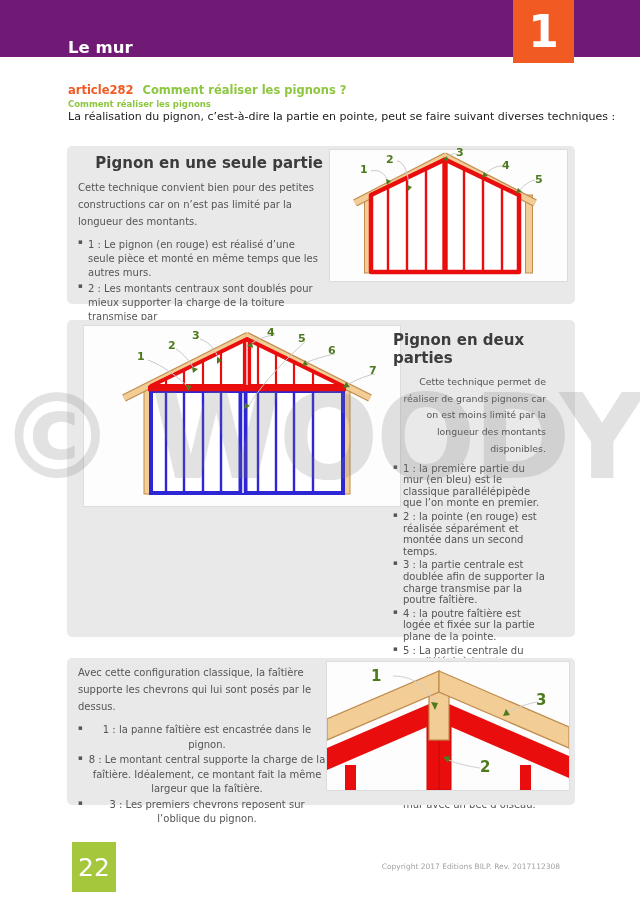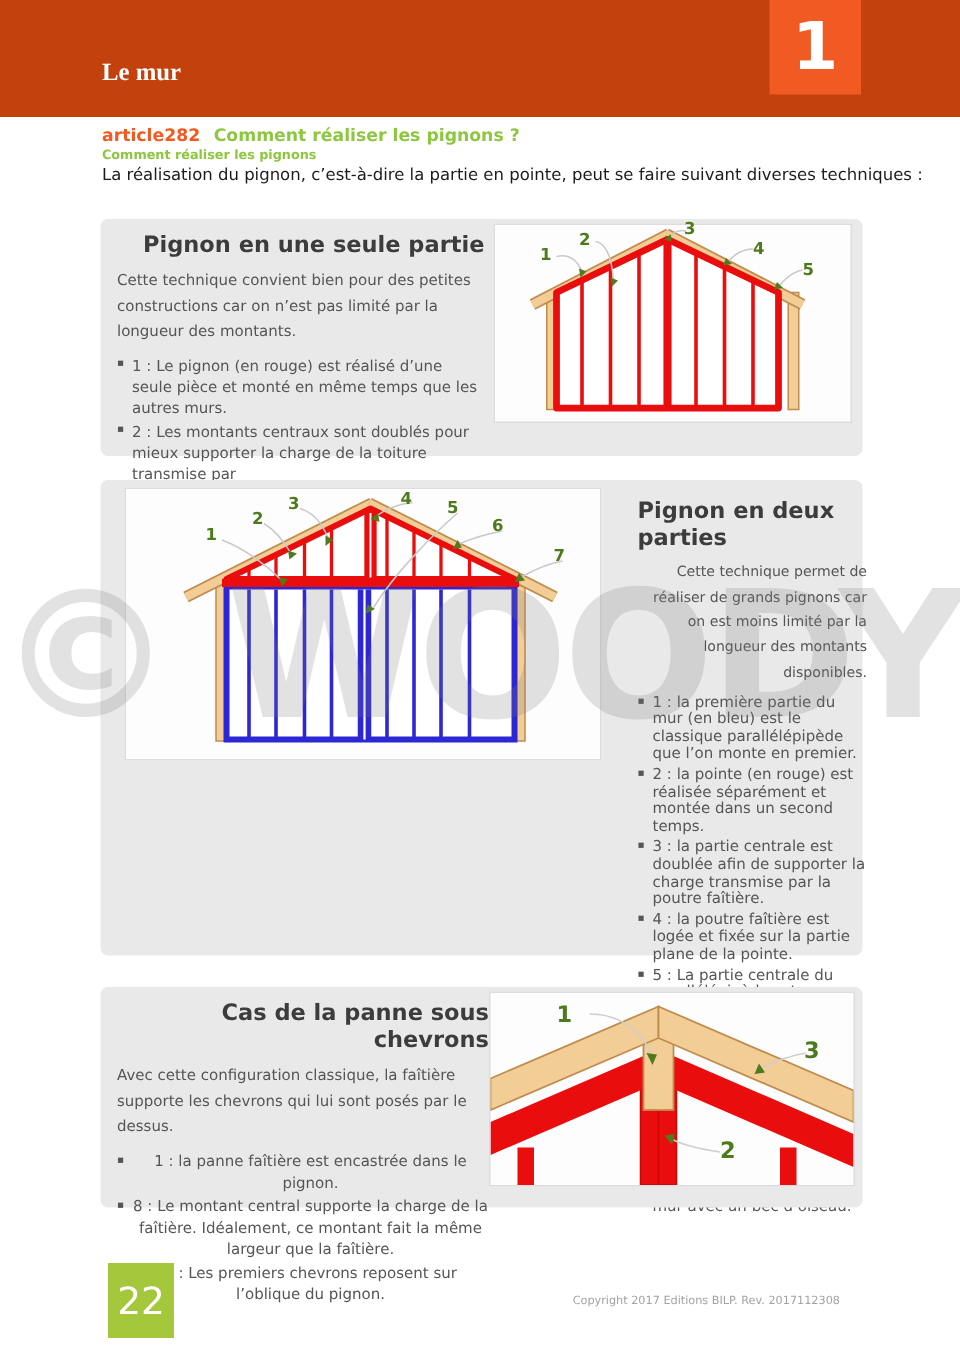--- a/index.html
+++ b/index.html
@@ -1,20 +1,20 @@
 <!DOCTYPE html>
 <html><head>
 <meta charset="utf-8">
 <style>
   html,body{margin:0;padding:0;background:#ffffff;}
   .page{position:relative;width:640px;height:898px;background:#ffffff;overflow:hidden;
         font-family:"DejaVu Sans","Liberation Sans",sans-serif;}
 
   
-  .header{position:absolute;left:0;top:0;width:640px;height:78px;background:#c2410c;font-family:Liberation Serif, serif;}
+  .header{position:absolute;left:0;top:0;width:640px;height:57px;background:#701a75;}
   .header-title{position:absolute;left:68px;top:38px;color:#ffffff;font-size:16.5px;font-weight:bold;}
   .badge{position:absolute;left:513px;top:0;width:61px;height:63px;background:#f15a22;
          display:flex;align-items:center;justify-content:center;color:#ffffff;
          font-size:44px;font-weight:bold;}
 
   
   .article-head{position:absolute;left:68px;top:83px;font-size:11.5px;font-weight:bold;white-space:nowrap;}
   .article-id{color:#f15a22;margin-right:9px;}
   .article-title{color:#8dc63f;}
   .article-sub{position:absolute;left:68px;top:99px;font-size:8.5px;font-weight:bold;color:#8dc63f;}
@@ -27,21 +27,21 @@
   #box3{top:658px;height:147px;}
 
   .panel{position:absolute;background:#fdfdfd;border:1px solid #dcdcdc;overflow:visible;}
   #panel1{left:262px;top:3px;width:237px;height:131px;}
   #panel2{left:16px;top:5px;width:316px;height:180px;}
   #panel3{left:259px;top:3px;width:242px;height:128px;}
   .panel svg{position:absolute;left:0;top:0;}
 
   .text{position:absolute;}
   #box1 .text{left:11px;top:6px;width:245px;}
-  #box2 .text{left:358px;top:9px;width:153px;}
+  #box2 .text{left:326px;top:9px;width:153px;}
   #box3 .text{left:11px;top:6px;width:248px;}
 
   .box-title{font-size:15px;font-weight:bold;color:#3c3c3c;margin:2px 0 7px;}
   #box1 .box-title,#box3 .box-title{text-align:right;}
   .box-intro{font-size:10px;color:#555555;line-height:1.7;margin:0 0 8px;}
   #box2 .box-intro{font-size:9.4px;line-height:1.78;margin-bottom:5px;text-align:right;}
 
   ul.bullets{margin:0;padding:0;list-style:none;font-size:10px;color:#555555;line-height:1.42;}
   ul.bullets li{position:relative;padding-left:10px;margin-bottom:1px;}
   ul.bullets li::before{content:"▪";position:absolute;left:0;top:0;font-size:7px;color:#555555;}
@@ -215,21 +215,20 @@
         <li>4 : la poutre faîtière est logée et fixée sur la partie plane de la pointe.</li>
         <li>5 : La partie centrale du parallélépipède est également doublée pour transmettre confortablement la charge de la toiture.</li>
         <li>6 : les premiers chevrons reposent sur l’oblique de la pointe et sont fixées en haut contre la poutre faîtière.</li>
         <li>7 : La partie basse des chevrons est assemblée au mur avec un bec d’oiseau.</li>
       </ul>
     </div>
   </div>
 
   <div class="box" id="box3">
     <div class="text">
-      <div class="box-title">Cas de la panne sous chevrons</div>
       <p class="box-intro">Avec cette configuration classique, la faîtière supporte les chevrons qui lui sont posés par le dessus.</p>
       <ul class="bullets">
         <li>1 : la panne faîtière est encastrée dans le pignon.</li>
         <li>8 : Le montant central supporte la charge de la faîtière. Idéalement, ce montant fait la même largeur que la faîtière.</li>
         <li>3 : Les premiers chevrons reposent sur l’oblique du pignon.</li>
       </ul>
     </div>
     <div class="panel" id="panel3">
       <svg width="242" height="128" viewBox="0 0 242 128">
 

